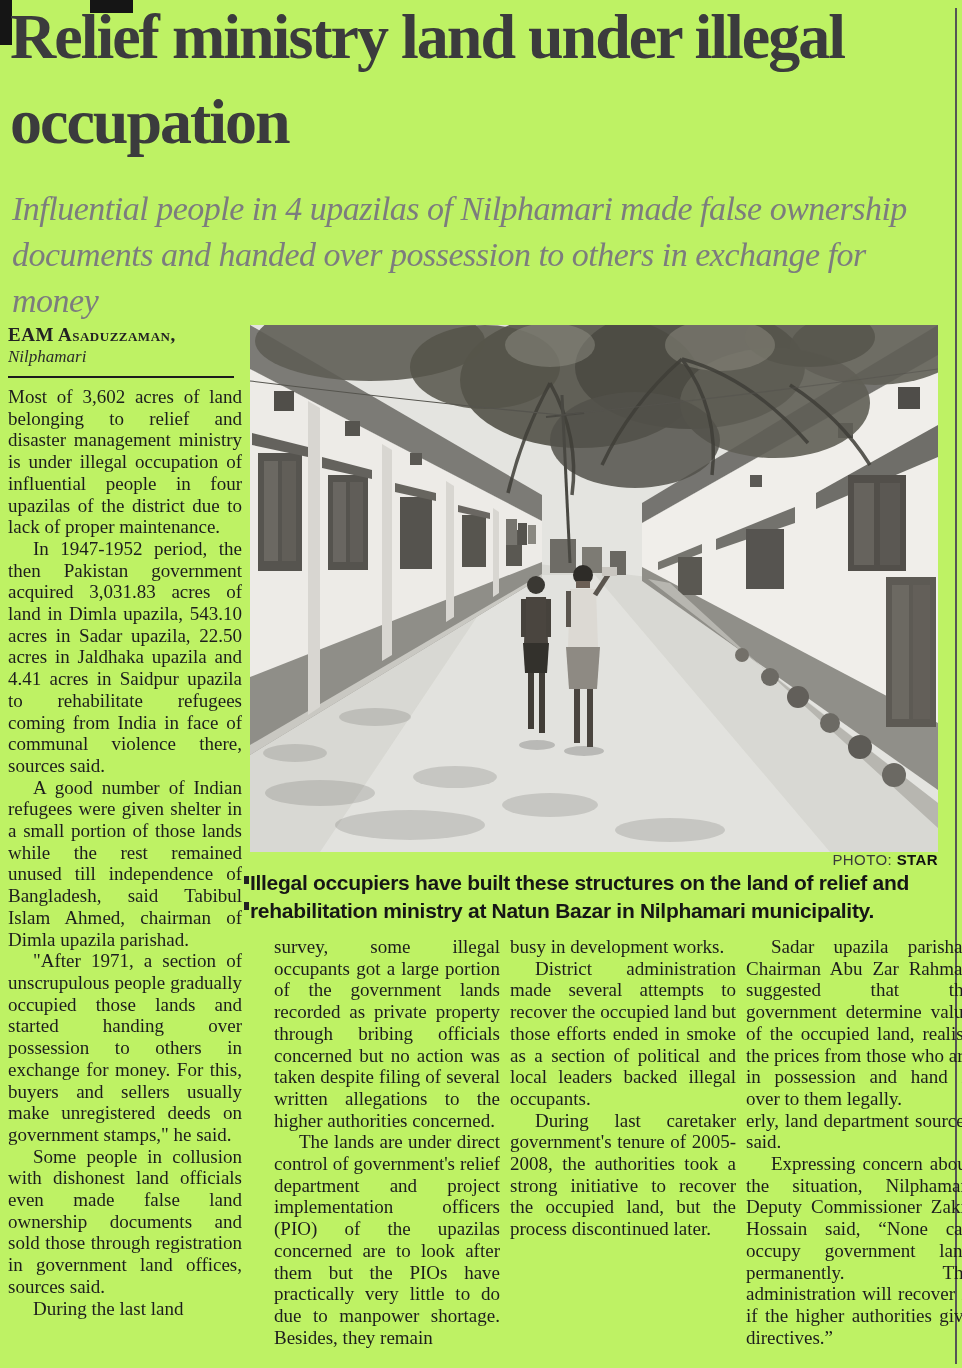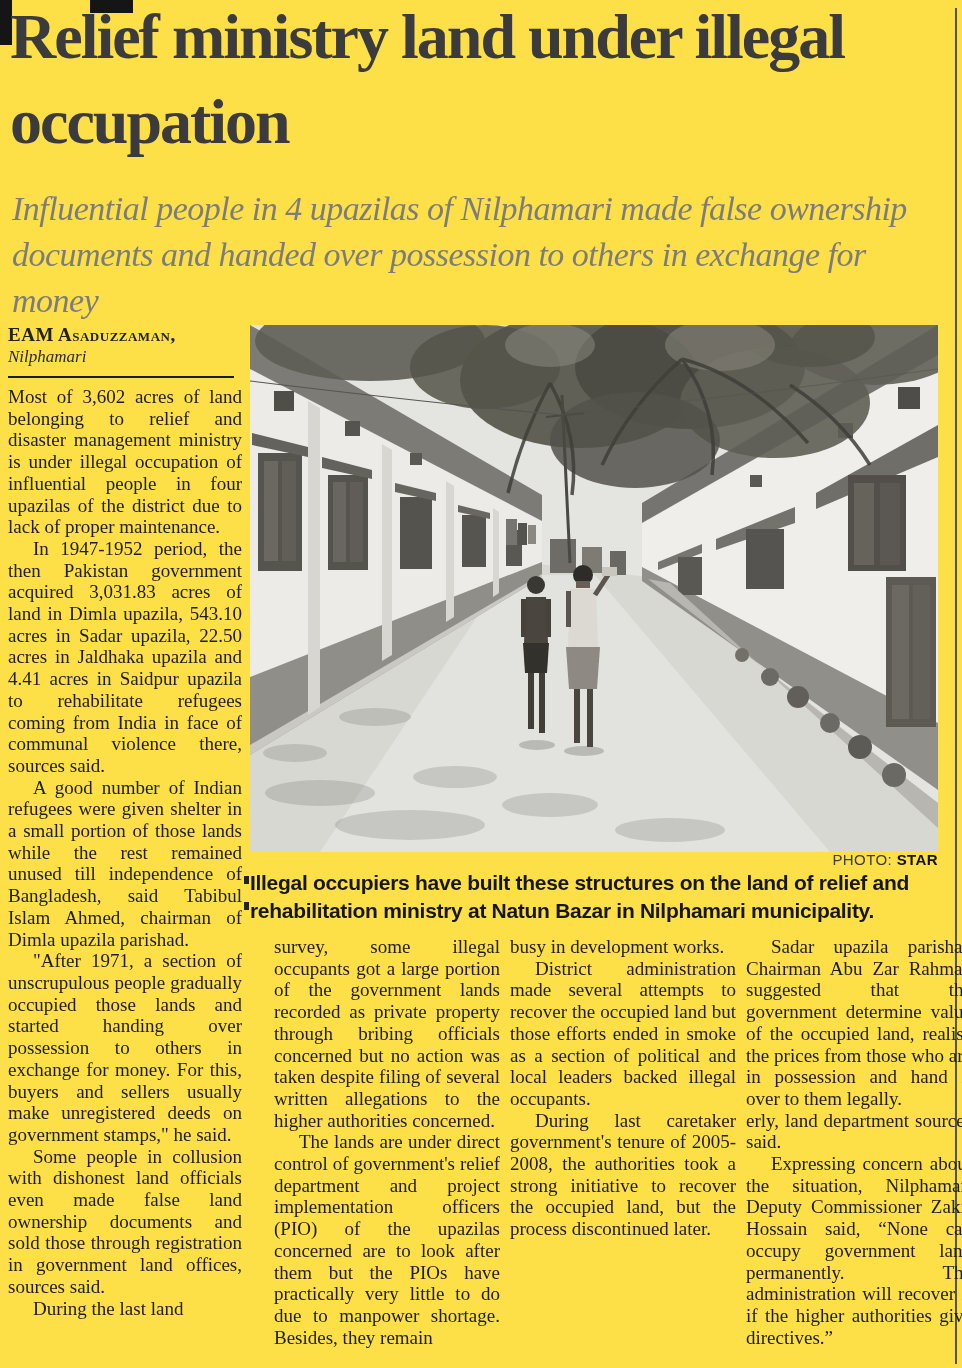--- a/index.html
+++ b/index.html
@@ -1,19 +1,19 @@
 <!DOCTYPE html>
 <html><head>
 <meta charset="utf-8">
 <style>
   html,body{margin:0;padding:0;background:#e9e9e7;}
   .page{
     position:relative;
     width:962px;height:1368px;
-    background:#fde047;
+    background:#bef264;
     overflow:hidden;
     font-family:"Liberation Serif", serif;
     color:#1d1d1d;
   }
   
   .artifact{position:absolute;background:#151515;}
   .a1{left:0;top:8;width:12px;height:45px;}
   .a2{left:90px;top:0;width:43px;height:13px;}
   .a3{left:244px;top:876px;width:5px;height:8px;background:#222;}
   .a4{left:244px;top:902px;width:5px;height:8px;background:#222;}

